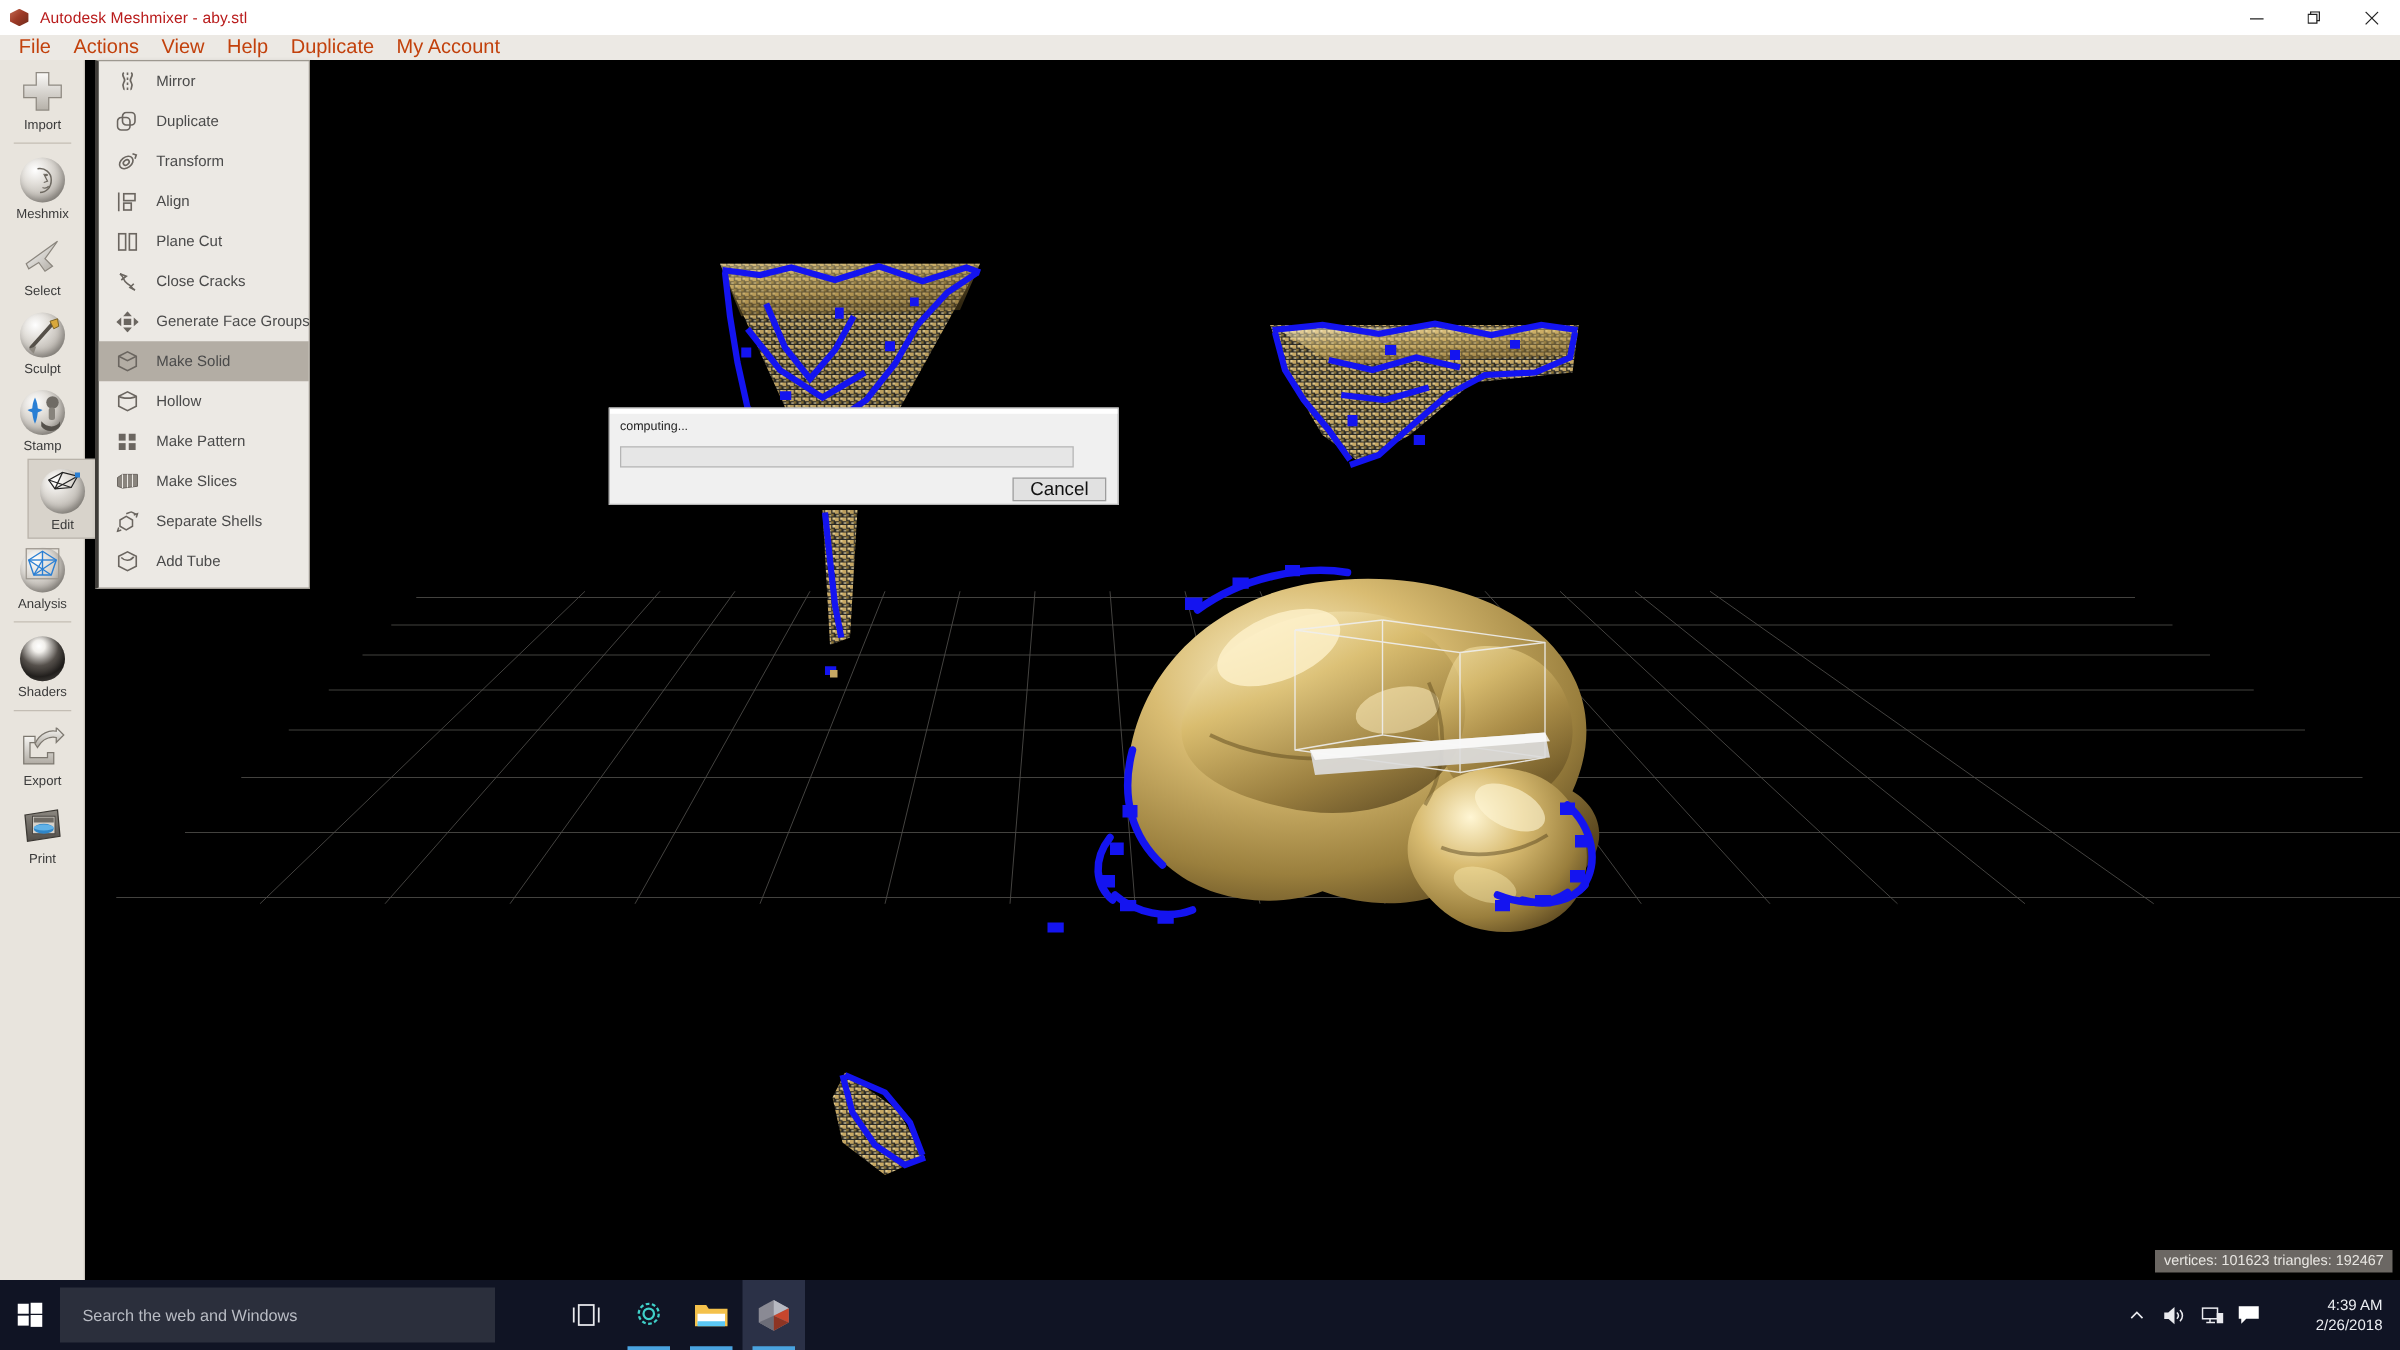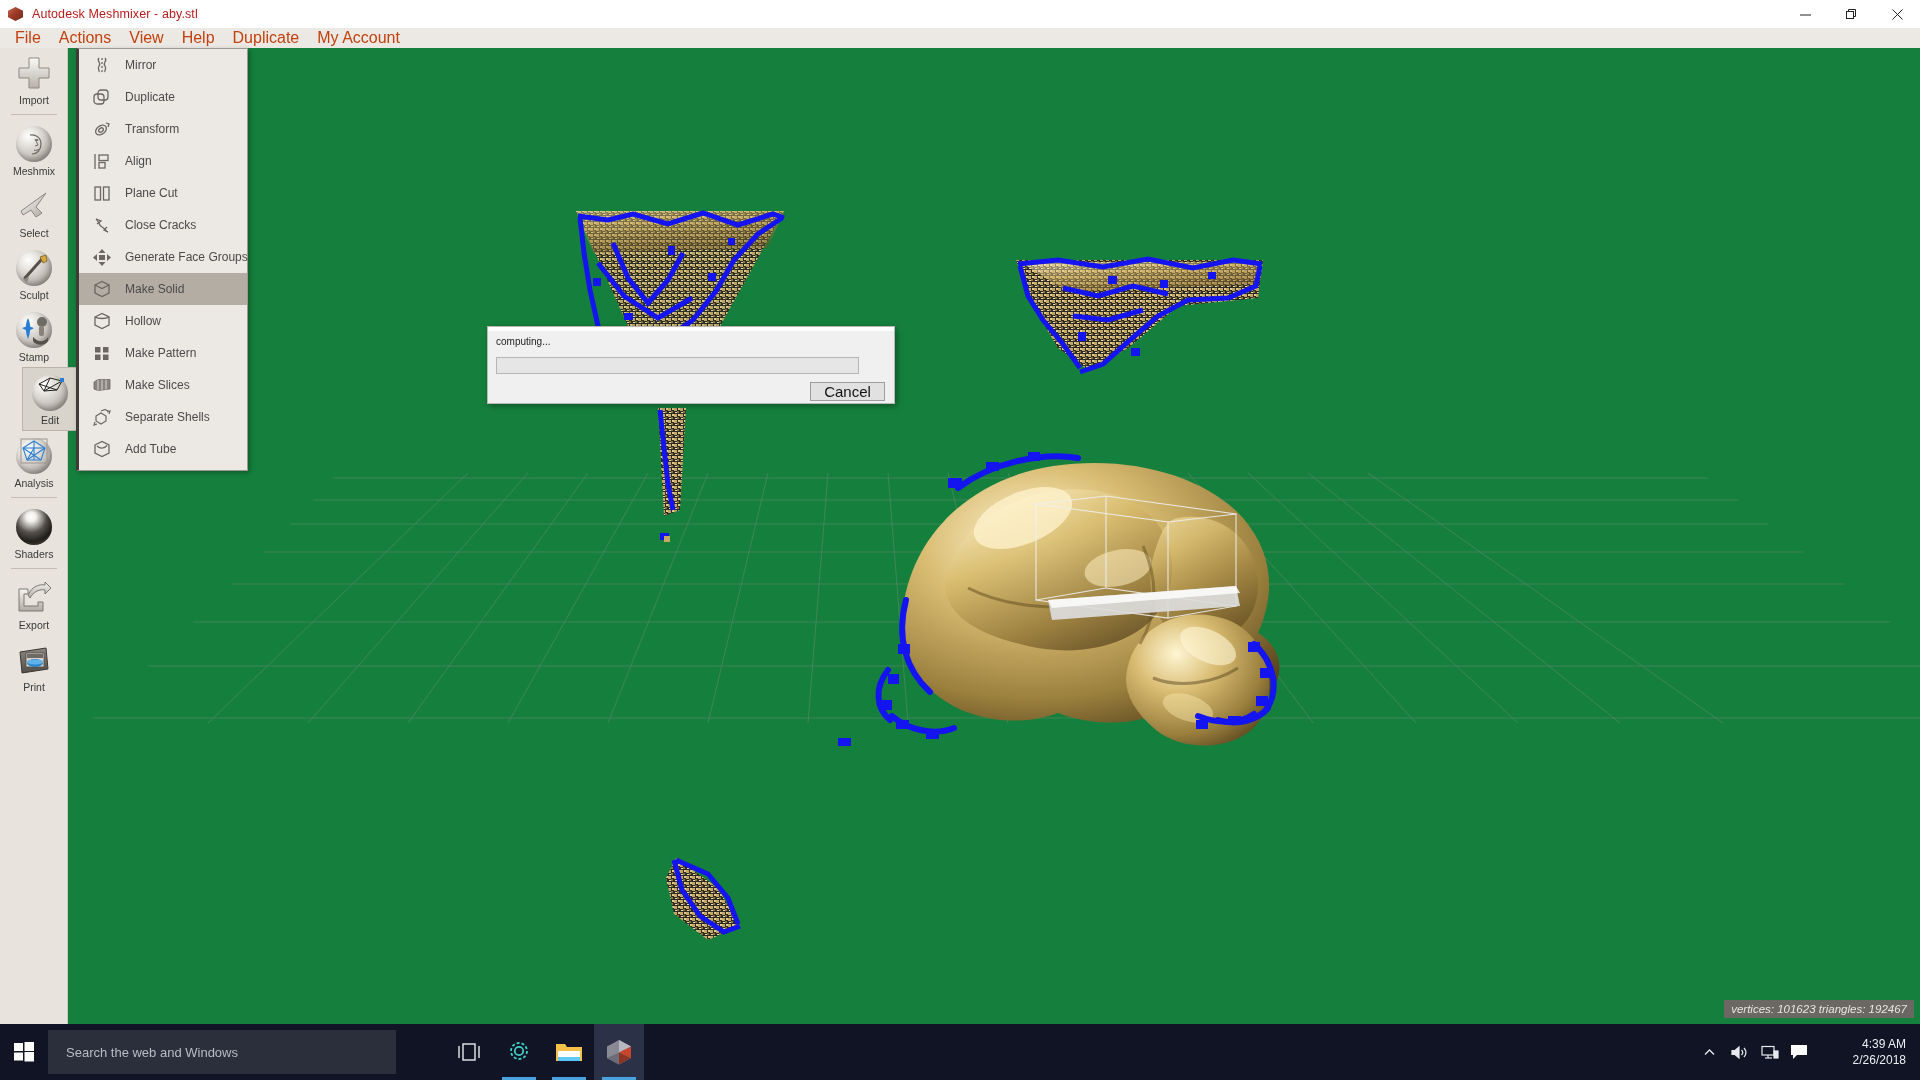--- a/index.html
+++ b/index.html
@@ -141,23 +141,22 @@
   .menurow .mlabel {
     font-size: 12px; color: #4a4a4a;
     white-space: nowrap;
   }
 
   
   .viewport {
     position: absolute;
     left: 68px; top: 48px;
     width: 1852px; height: 976px;
-    background: #15803d;
+    background: #000000;
     overflow: hidden;
-    font-style: italic;
   }
   .viewport svg { display: block; }
 
   .statusbadge {
     position: absolute;
     right: 6px; bottom: 6px;
     background: #6b6763;
     color: #e8e6e2;
     font-size: 11.5px;
     padding: 3px 7px;

